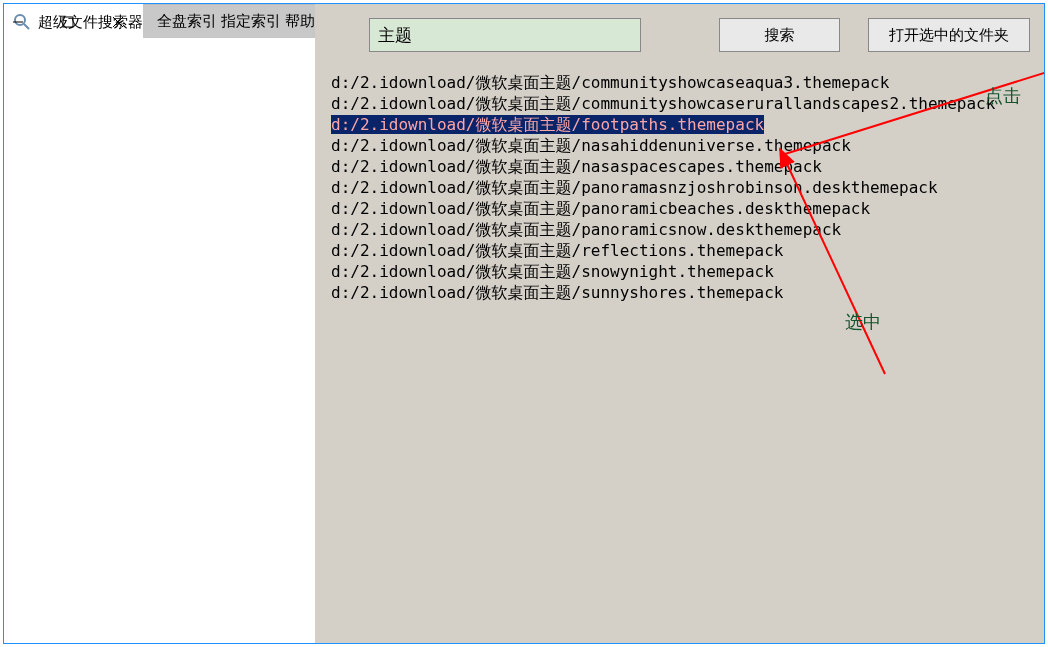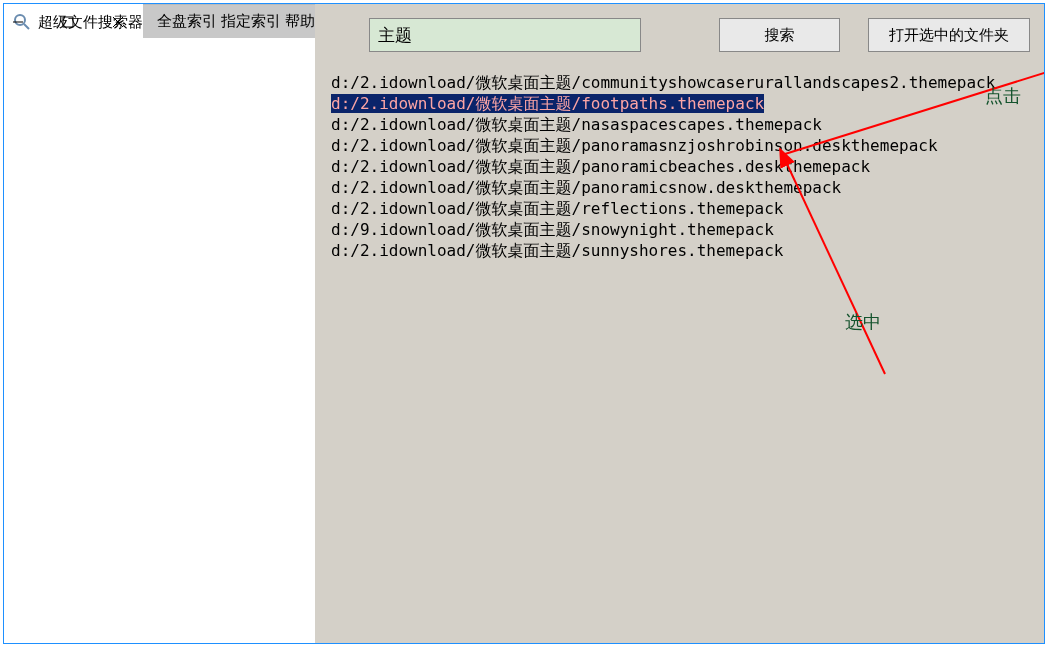--- a/index.html
+++ b/index.html
@@ -181,28 +181,30 @@
   </div>
 
   <div class="client">
     <div class="searchrow">
       <input class="search-input" value="主题" style="">
       <div class="btn search">搜索</div>
       <div class="btn open">打开选中的文件夹</div>
     </div>
 
     <div class="results" id="results">
+        <div class="row"><span>d:/2.idownload/微软桌面主题/communityshowcaseaqua3.themepack</span></div>
         <div class="row"><span>d:/2.idownload/微软桌面主题/communityshowcaserurallandscapes2.themepack</span></div>
         <div class="row selected"><span>d:/2.idownload/微软桌面主题/footpaths.themepack</span></div>
+        <div class="row"><span>d:/2.idownload/微软桌面主题/nasahiddenuniverse.themepack</span></div>
         <div class="row"><span>d:/2.idownload/微软桌面主题/nasaspacescapes.themepack</span></div>
         <div class="row"><span>d:/2.idownload/微软桌面主题/panoramasnzjoshrobinson.deskthemepack</span></div>
         <div class="row"><span>d:/2.idownload/微软桌面主题/panoramicbeaches.deskthemepack</span></div>
         <div class="row"><span>d:/2.idownload/微软桌面主题/panoramicsnow.deskthemepack</span></div>
         <div class="row"><span>d:/2.idownload/微软桌面主题/reflections.themepack</span></div>
-        <div class="row"><span>d:/9.idownload/微软桌面主题/snowynight.themepack</span></div>
+        <div class="row"><span>d:/2.idownload/微软桌面主题/snowynight.themepack</span></div>
         <div class="row"><span>d:/2.idownload/微软桌面主题/sunnyshores.themepack</span></div>
       </div>
 
     <svg class="overlay" width="1042" height="600">
       <defs>
         <marker id="arrowhead" markerWidth="10" markerHeight="8" refX="9" refY="4" orient="auto">
           <polygon points="0 0, 10 4, 0 8" fill="#ff0000"></polygon>
         </marker>
       </defs>
 

